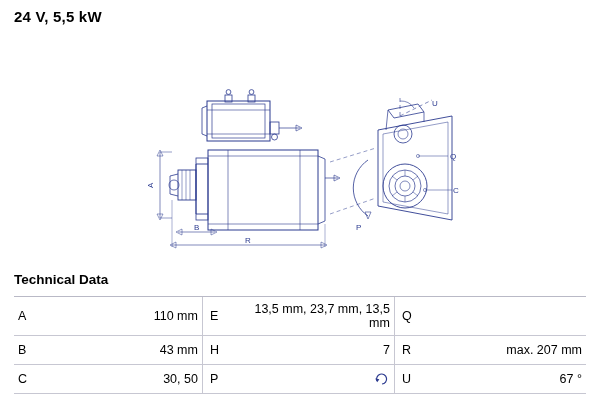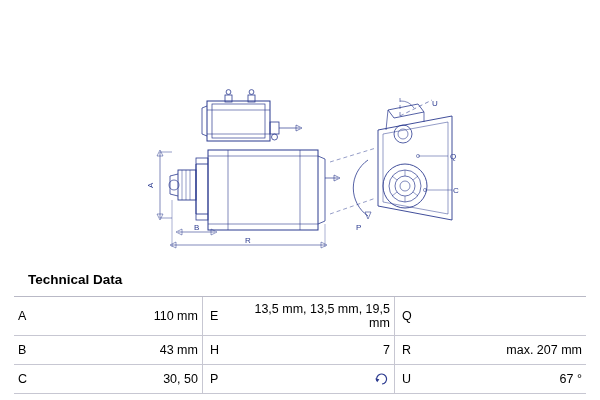--- a/index.html
+++ b/index.html
@@ -30,21 +30,21 @@
   }
   .drawing {
     position: absolute;
     left: 0;
     top: 38px;
     width: 600px;
     height: 215px;
   }
   .tech-head {
     position: absolute;
-    left: 28px;
+    left: 14px;
     top: 272px;
     font-size: 13.5px;
     font-weight: bold;
   }
   .divider {
     position: absolute;
     left: 14px;
     width: 572px;
     height: 1px;
     background: #b9b9c6;
@@ -90,20 +90,21 @@
   svg { display: block; }
   .ln { stroke: #2b3a8f; fill: none; }
   .ln-dash { stroke: #2b3a8f; fill: none; stroke-dasharray: 4 3; }
   .lbl { fill: #2b3a8f; font-size: 8px; font-family: "Liberation Sans", sans-serif; }
 </style>
 </head>
 <body>
 
 <div class="page">
 
+  <div class="title">24 V, 5,5 kW</div>
 
   <div class="drawing">
     <svg width="600" height="215" viewBox="0 0 600 215">
 
       <rect class="ln" x="207" y="63" width="63" height="40" stroke-width="1"></rect>
       <rect class="ln" x="212" y="66" width="53" height="34" stroke-width="0.7"></rect>
       <line class="ln" x1="207" y1="72" x2="270" y2="72" stroke-width="0.6"></line>
       <line class="ln" x1="207" y1="96" x2="270" y2="96" stroke-width="0.6"></line>
 
       <path class="ln" d="M207,68 L202,70 L202,96 L207,98" stroke-width="0.8"></path>
@@ -203,21 +204,21 @@
 
   <div class="tech-head">Technical Data</div>
   <div class="divider d1"></div>
 
   <table class="table">
     <tbody>
       <tr>
         <td class="key first">A</td>
         <td class="val">110 mm</td>
         <td class="key">E</td>
-        <td class="val">13,5 mm, 13,5 mm, 19,5 mm</td>
+        <td class="val">13,5 mm, 23,7 mm, 13,5 mm</td>
         <td class="key">Q</td>
         <td class="val"></td>
       </tr>
       <tr>
         <td class="key first">B</td>
         <td class="val">43 mm</td>
         <td class="key">H</td>
         <td class="val">7</td>
         <td class="key">R</td>
         <td class="val">max. 207 mm</td>

